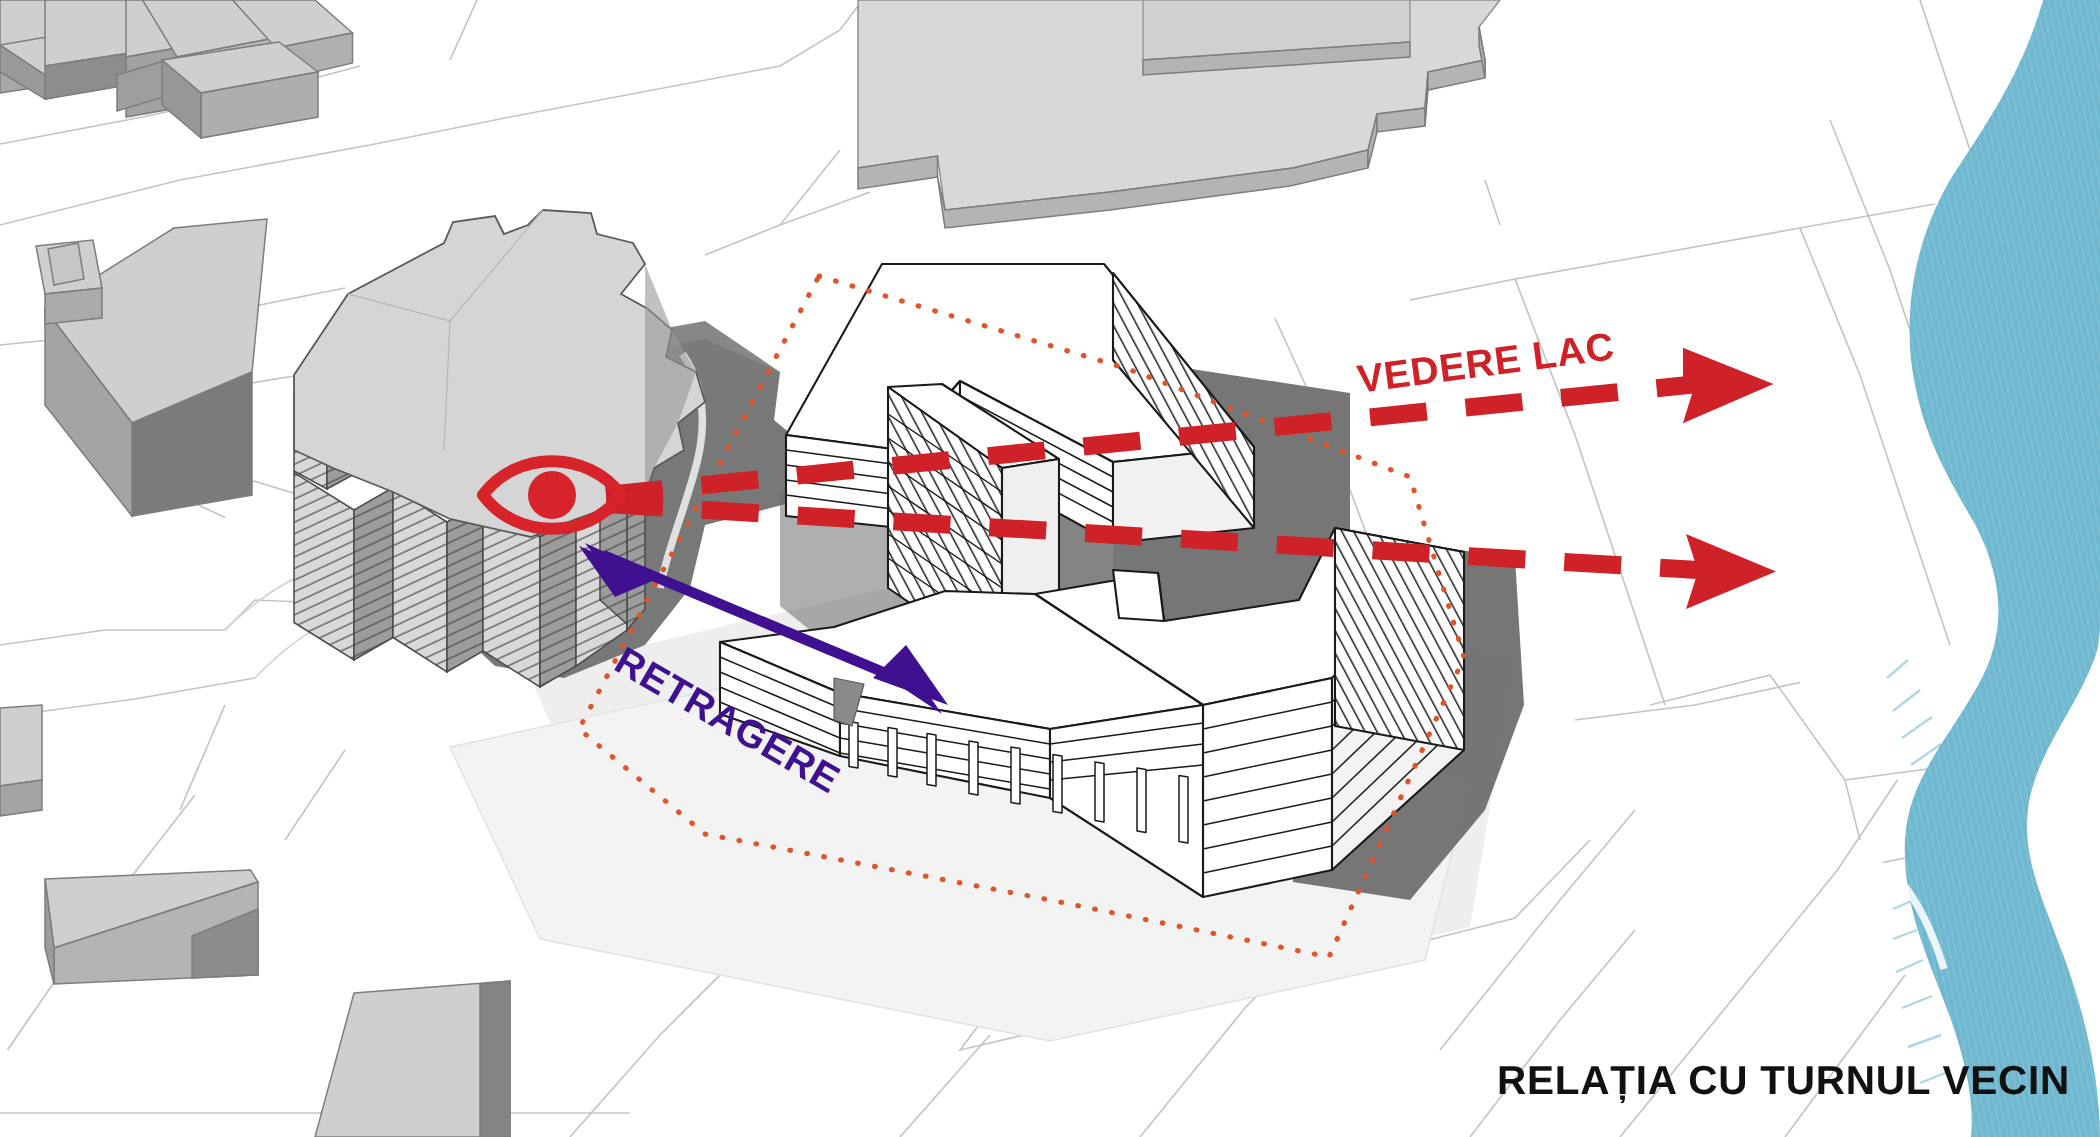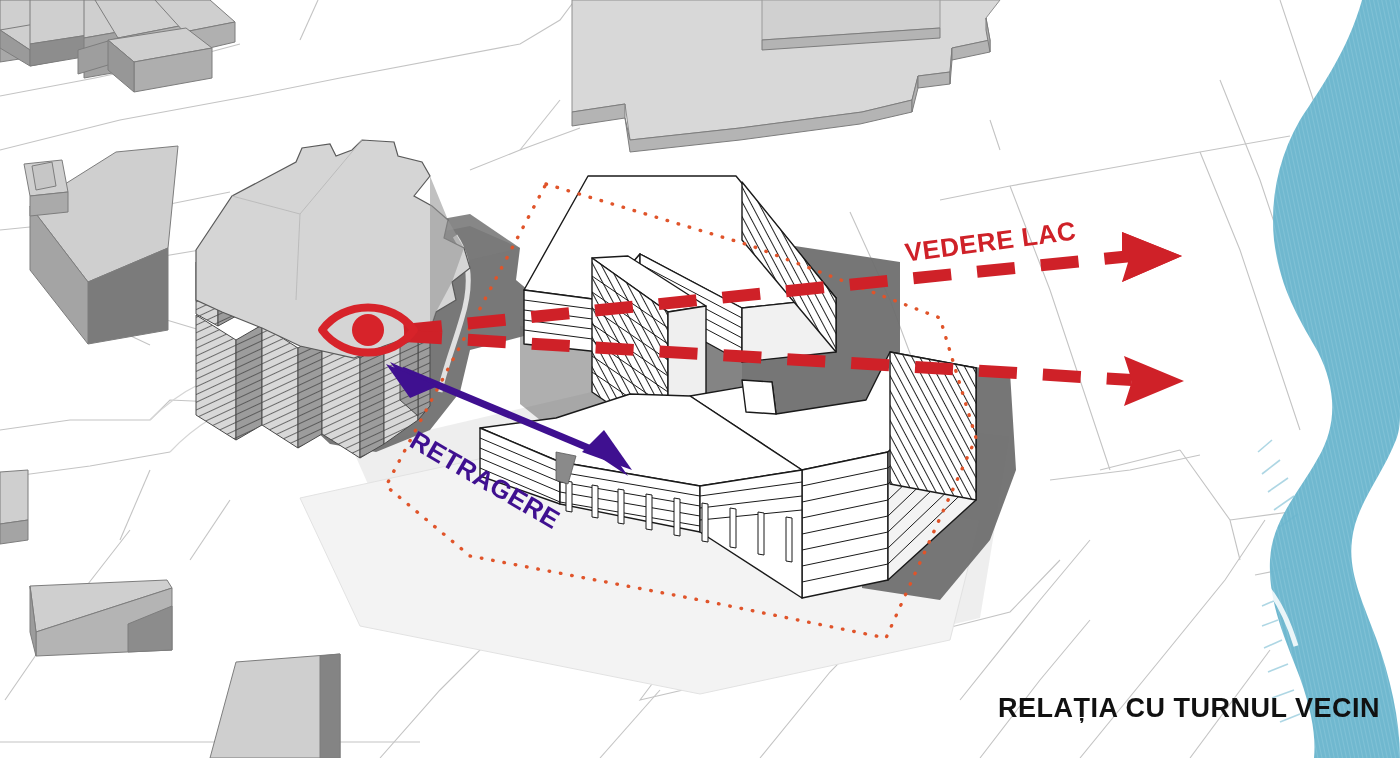--- a/index.html
+++ b/index.html
@@ -16,21 +16,21 @@
   }
   .title-label{
     position:absolute;
     font-family:"Liberation Sans", sans-serif;
     font-weight:bold;
     letter-spacing:0.4px;
     color:#111111;
     white-space:nowrap;
   }
   #main-title{
-    right:20px;bottom:34px;
+    right:20px;bottom:22px;
     font-size:27px;
     letter-spacing:0.5px;
   }
   .map-label{
     position:absolute;
     font-family:"Liberation Sans", sans-serif;
     font-weight:600;
     white-space:nowrap;
   }
   #label-vedere-lac{

